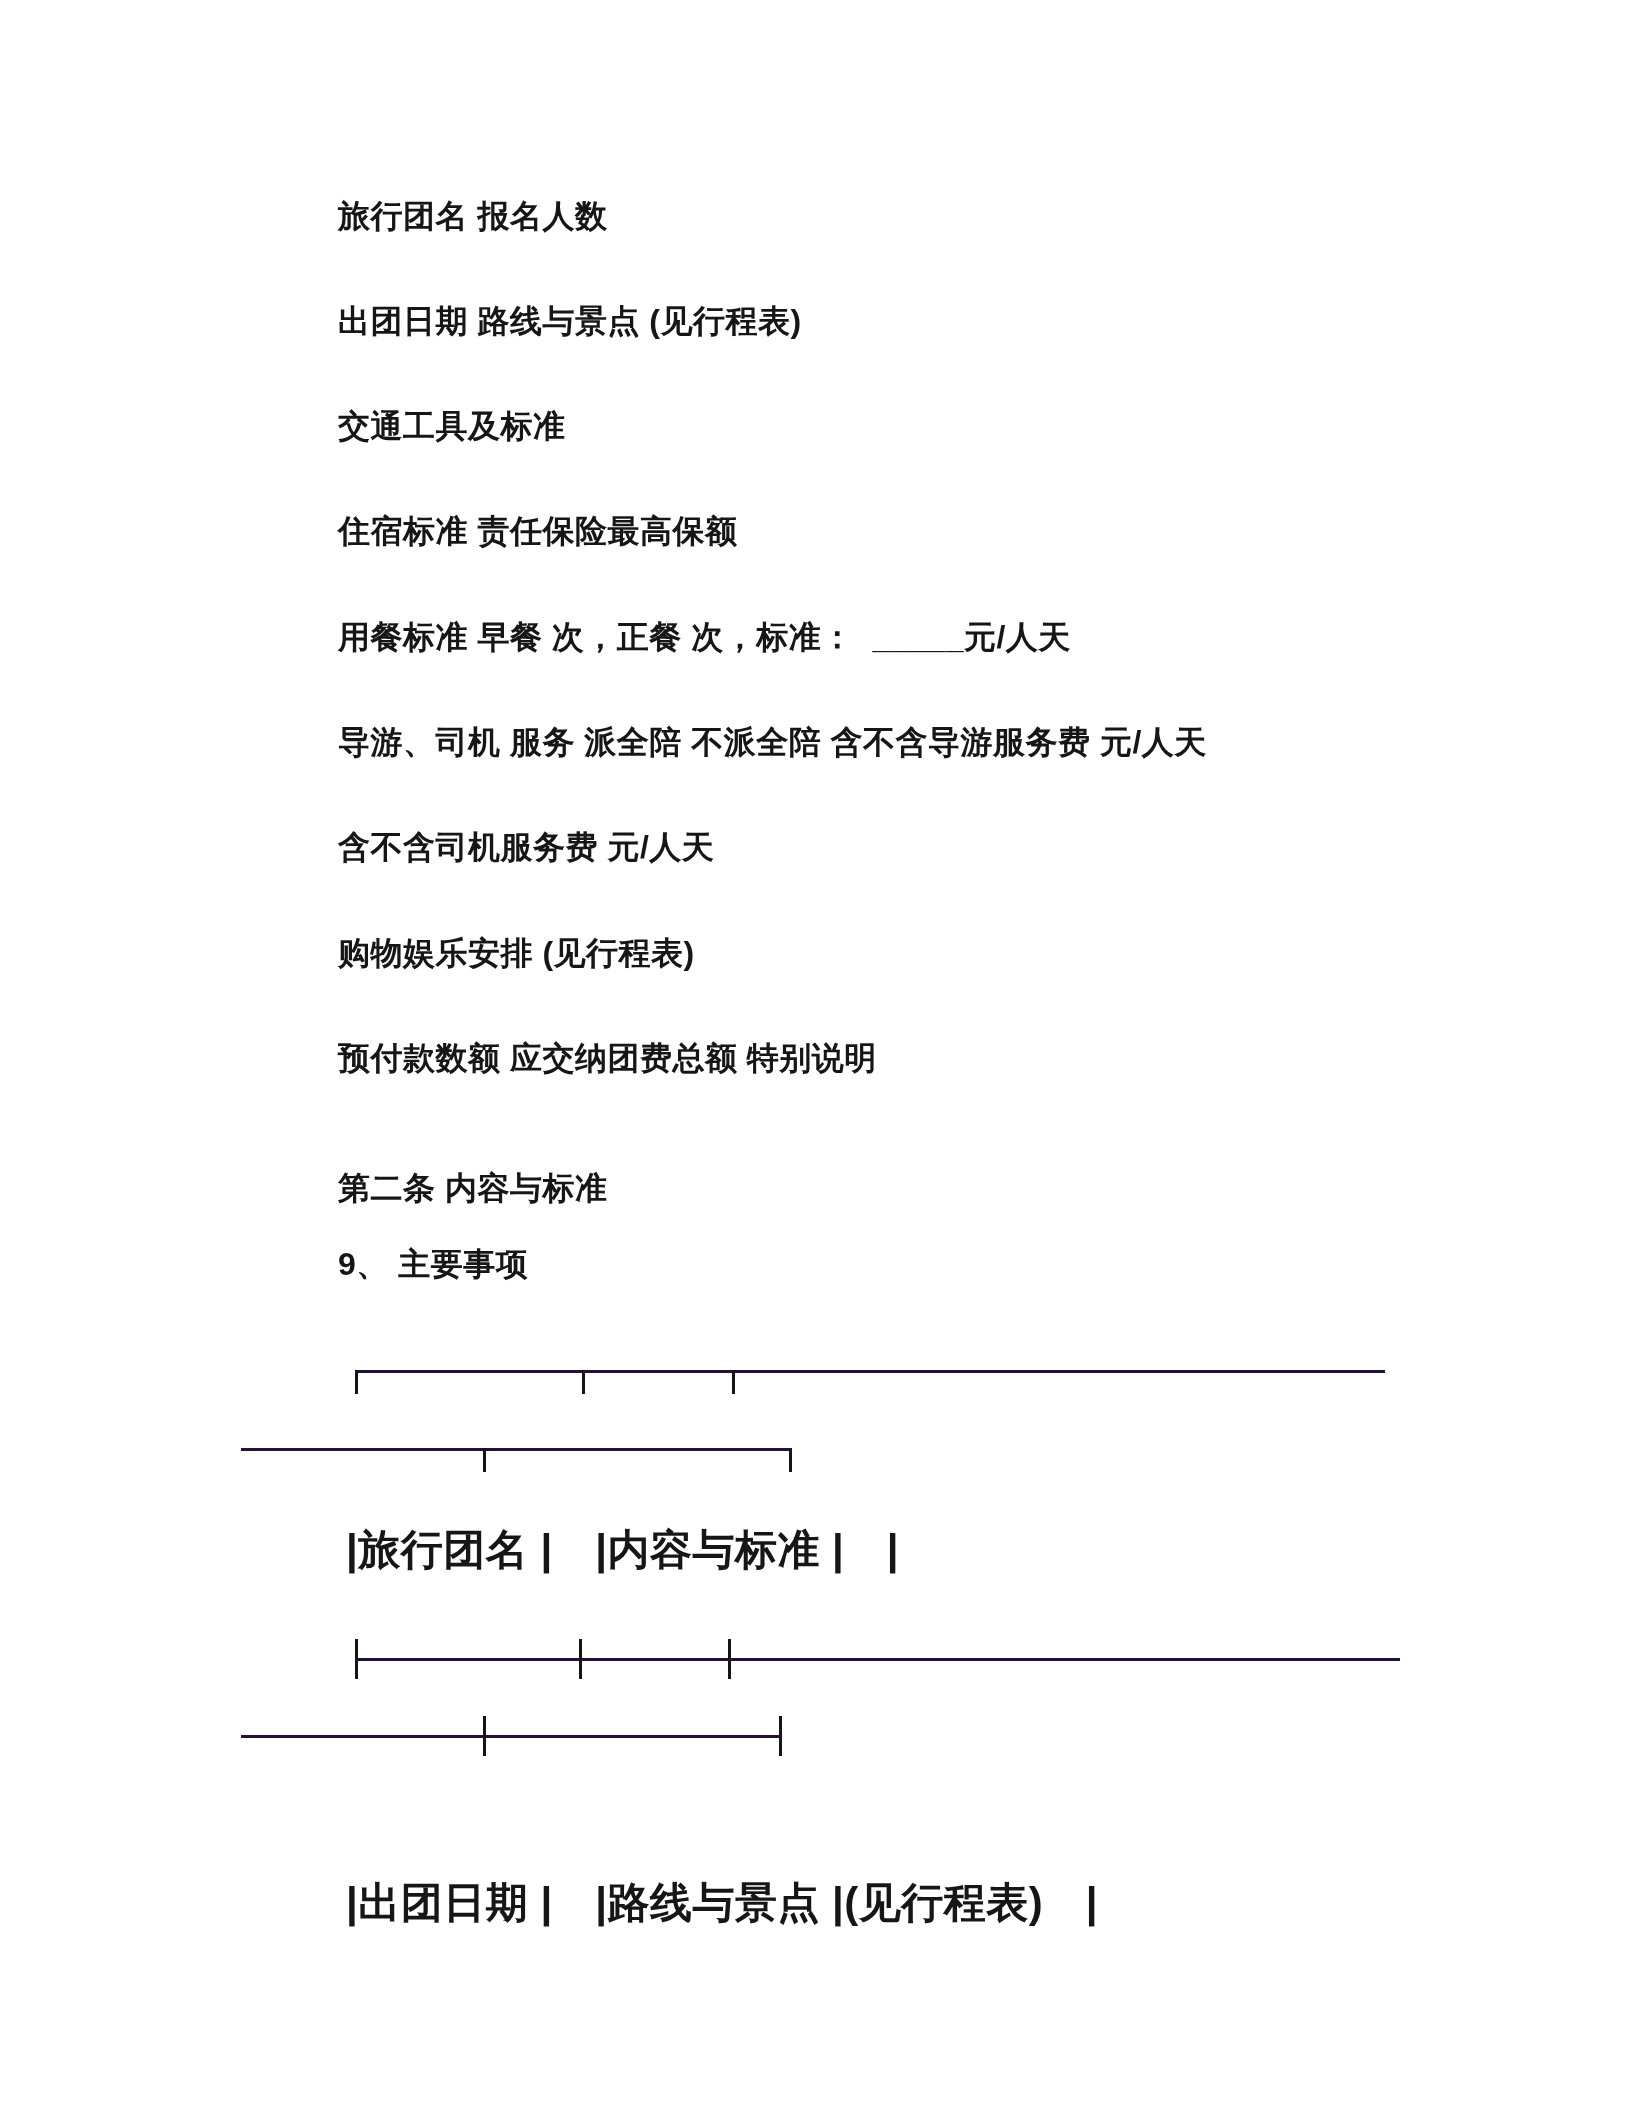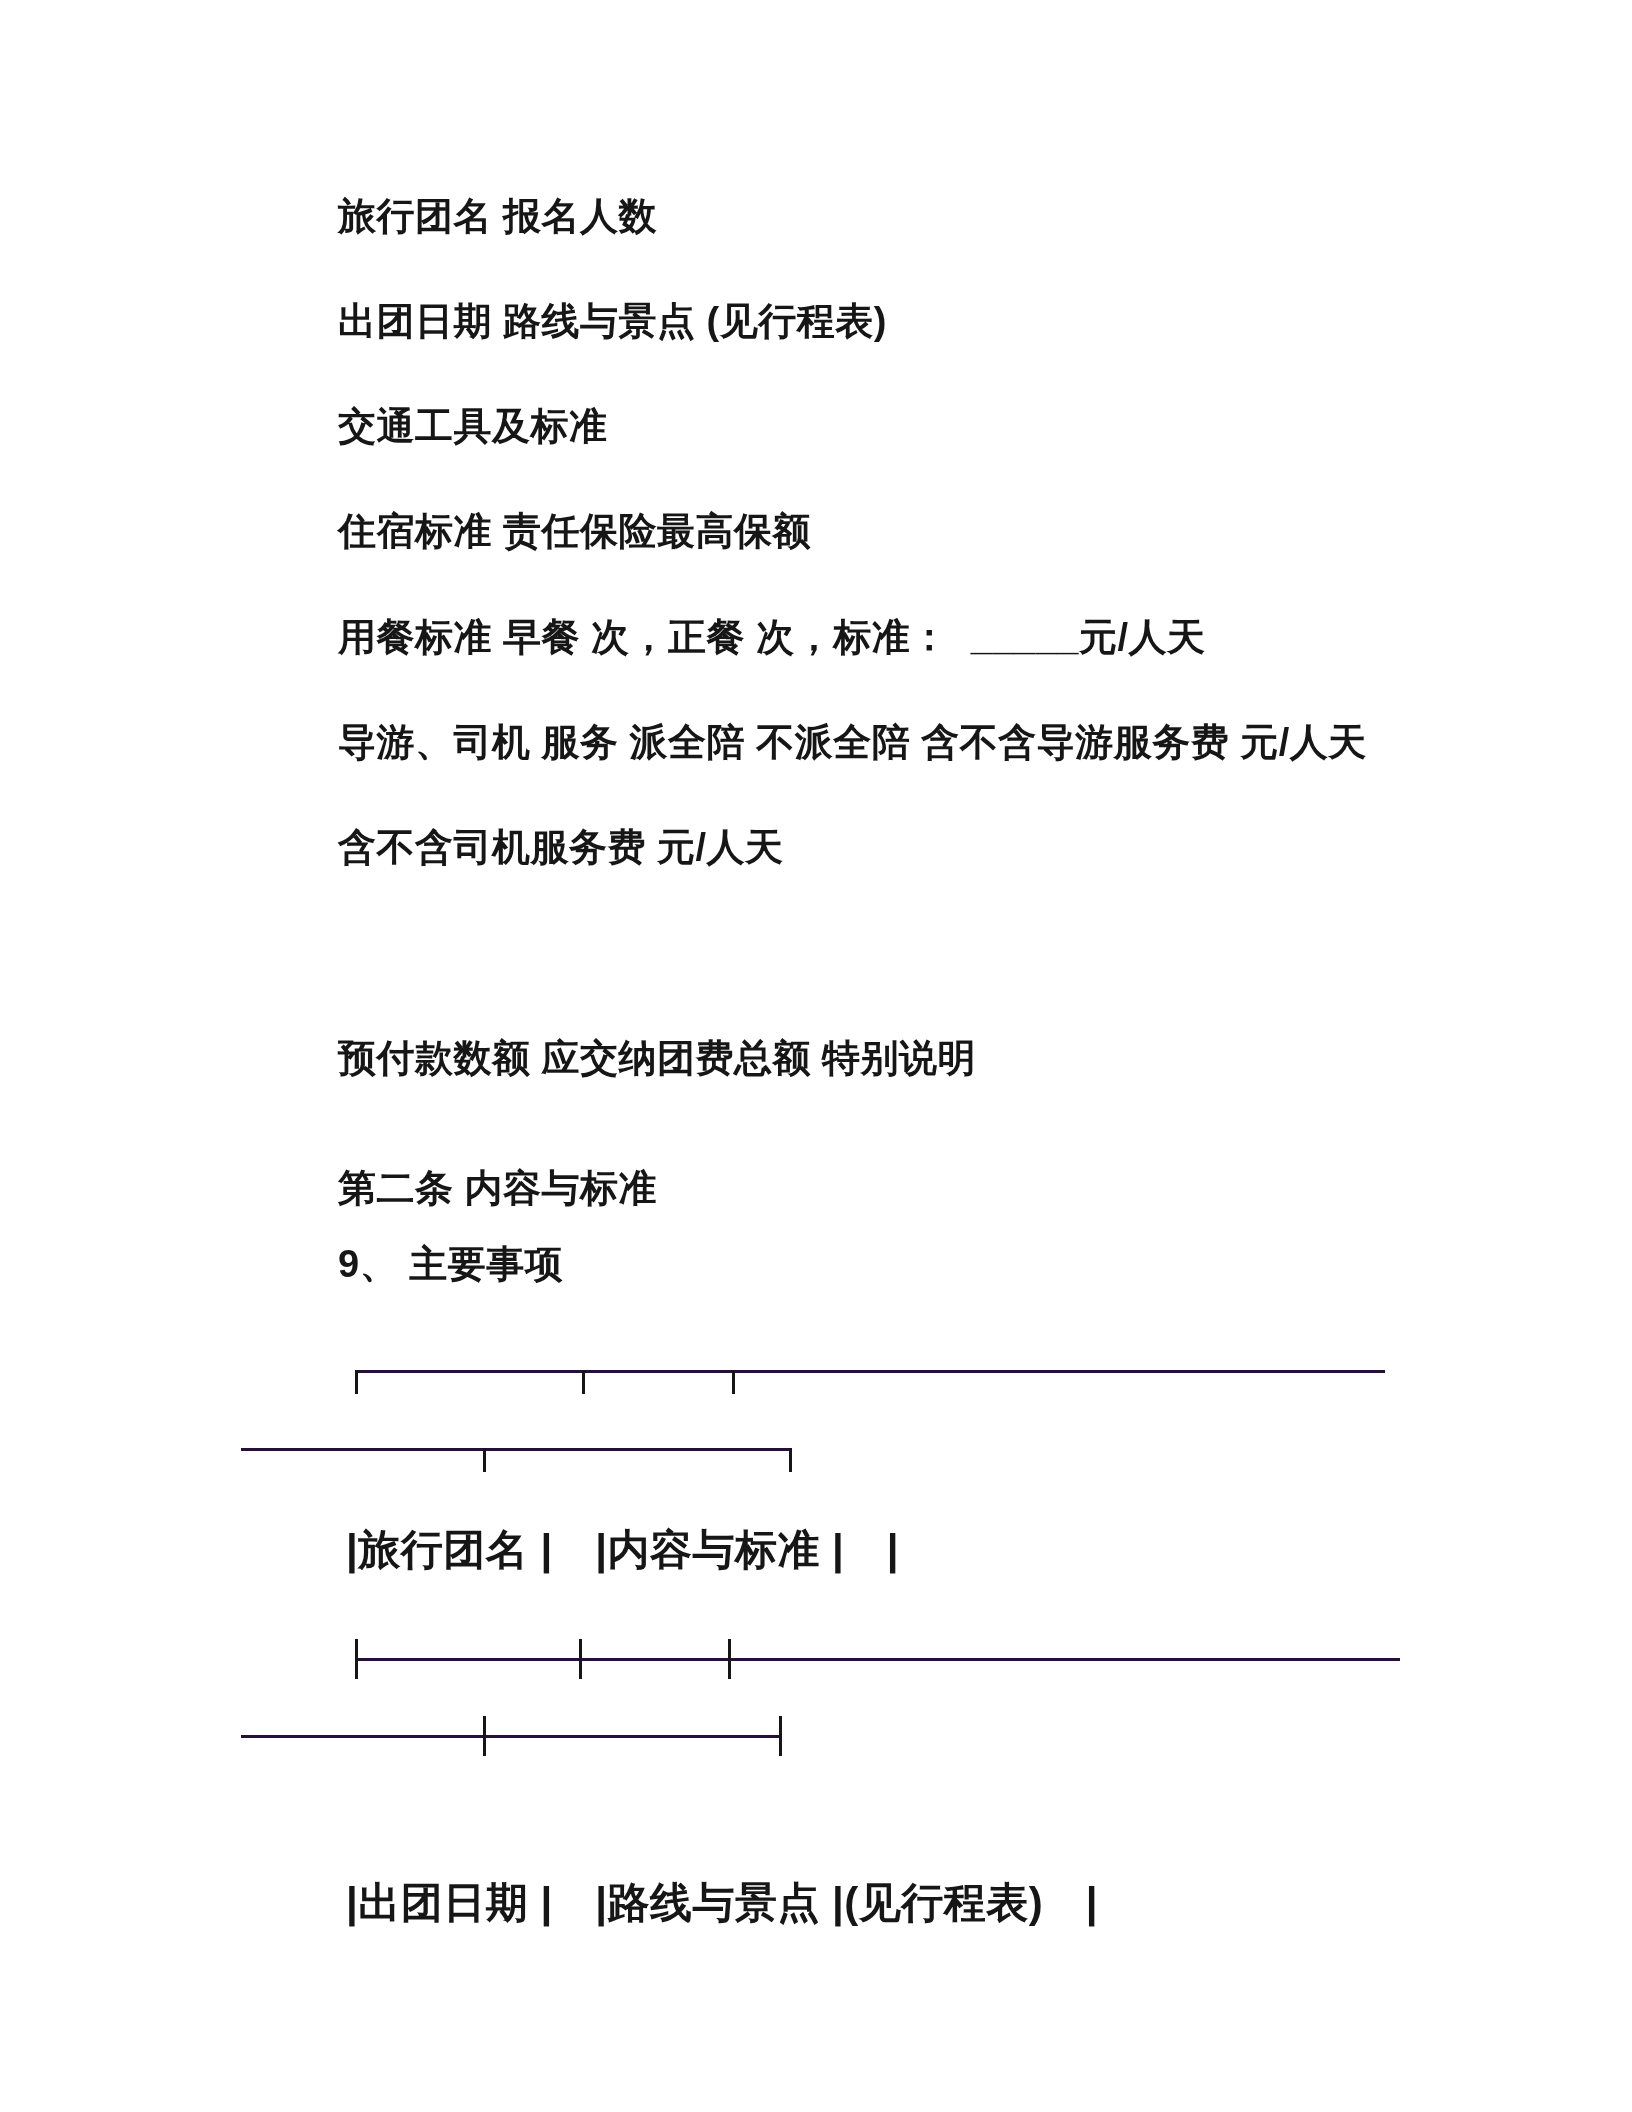--- a/index.html
+++ b/index.html
@@ -7,21 +7,21 @@
     position:relative;
     width:1632px;
     height:2112px;
     background:#ffffff;
     overflow:hidden;
     font-family:"Liberation Sans", sans-serif;
   }
   .para{
     position:absolute;
     left:338px;
-    font-size:38px;
+    font-size:32px;
     font-weight:700;
     color:#161616;
     white-space:pre;
     line-height:48px;
     letter-spacing:0.5px;
   }
   .trow{
     position:absolute;
     left:346px;
     font-size:42px;
@@ -51,20 +51,21 @@
 
 <div class="page">
 
   <div class="para" style="top:192px">旅行团名 报名人数</div>
   <div class="para" style="top:297px">出团日期 路线与景点 (见行程表)</div>
   <div class="para" style="top:402px">交通工具及标准</div>
   <div class="para" style="top:507px">住宿标准 责任保险最高保额</div>
   <div class="para" style="top:613px">用餐标准 早餐 次，正餐 次，标准：  _____元/人天</div>
   <div class="para" style="top:718px">导游、司机 服务 派全陪 不派全陪 含不含导游服务费 元/人天</div>
   <div class="para" style="top:823px">含不含司机服务费 元/人天</div>
+  <div class="para" style="top:929px">购物娱乐安排 (见行程表)</div>
   <div class="para" style="top:1034px">预付款数额 应交纳团费总额 特别说明</div>
   <div class="para" style="top:1164px">第二条 内容与标准</div>
   <div class="para" style="top:1240px">9、 主要事项</div>
 
   <div class="rule" style="top:1370px; left:355px; width:1030px;">
     <span class="tick down" style="left:0px"></span>
     <span class="tick down" style="left:227px"></span>
     <span class="tick down" style="left:377px"></span>
   </div>
 

